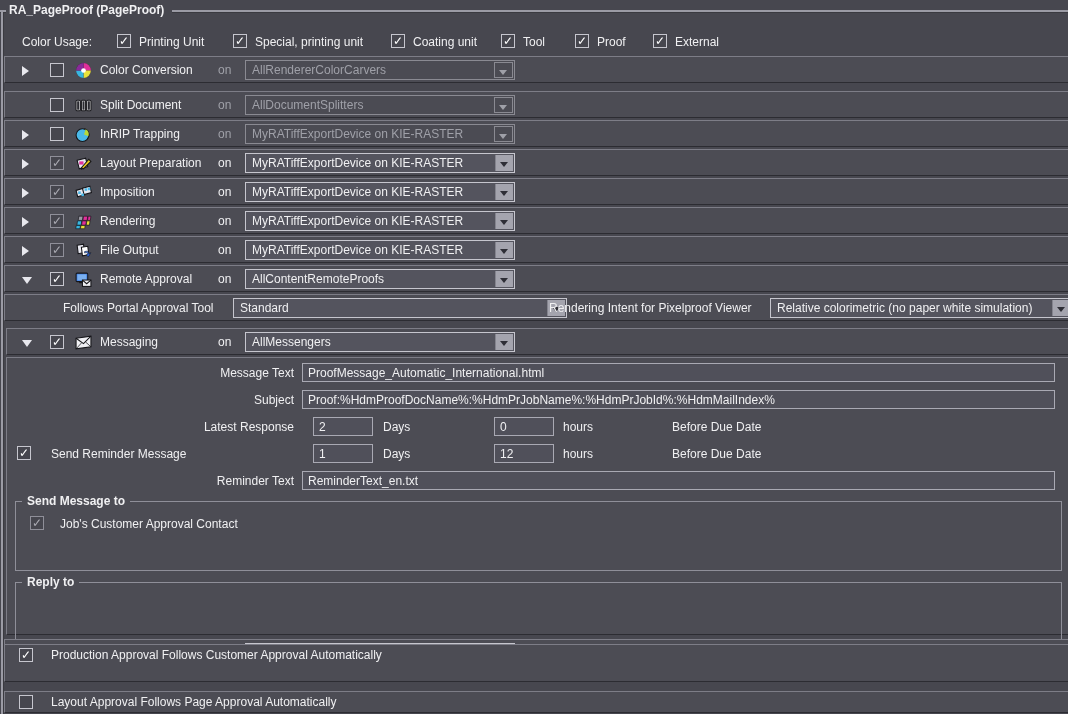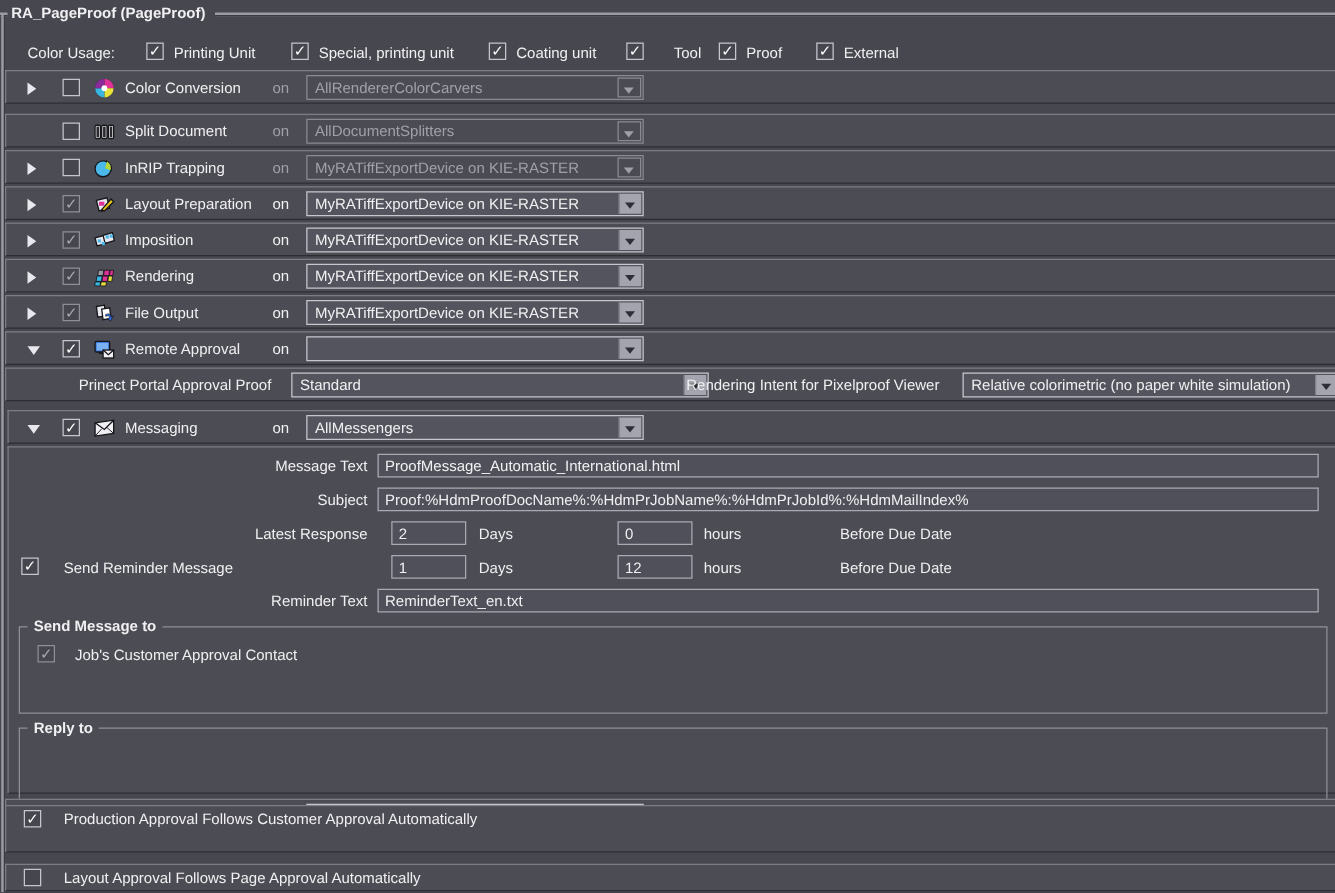--- a/index.html
+++ b/index.html
@@ -61,21 +61,21 @@
   <div class="bold" style="position:absolute;left:9px;top:3px;">RA_PageProof (PageProof)</div>
 
   <div style="position:absolute;left:22px;top:35px;">Color Usage:</div>
   <span class="cb checked" style="left:117px;top:34px;"></span>
   <span style="position:absolute;left:139px;top:35px;">Printing Unit</span>
   <span class="cb checked" style="left:233px;top:34px;"></span>
   <span style="position:absolute;left:255px;top:35px;">Special, printing unit</span>
   <span class="cb checked" style="left:391px;top:34px;"></span>
   <span style="position:absolute;left:413px;top:35px;">Coating unit</span>
   <span class="cb checked" style="left:501px;top:34px;"></span>
-  <span style="position:absolute;left:523px;top:35px;margin-left:16px;">Tool</span>
+  <span style="position:absolute;left:523px;top:35px;">Tool</span>
   <span class="cb checked" style="left:575px;top:34px;"></span>
   <span style="position:absolute;left:597px;top:35px;">Proof</span>
   <span class="cb checked" style="left:653px;top:34px;"></span>
   <span style="position:absolute;left:675px;top:35px;">External</span>
 
   <div class="bar" style="top:56px;">
     <span class="arr right"></span>
     <span class="cb" style="left:45px;"></span>
     <span class="ic">
         <svg viewBox="0 0 16 16">
@@ -224,26 +224,27 @@
           <rect x="1" y="2" width="11" height="8" rx="1" fill="#3a7ae0" stroke="#16161a"></rect>
           <rect x="2.2" y="3.2" width="8.6" height="5.6" fill="#7ab0f0"></rect>
           <rect x="4" y="10" width="5" height="1.5" fill="#16161a"></rect>
           <rect x="7" y="8.5" width="8" height="6" fill="#f0f0f4" stroke="#16161a"></rect>
           <path d="M7 8.5 L11 12 L15 8.5" fill="none" stroke="#16161a"></path>
         </svg>
       </span>
     <span class="lbl" style="left:95px;">Remote Approval</span>
     <span class="lbl" style="left:213px;">on</span>
     <div class="dd" style="left:240px;width:270px;">
+      <span class="val">AllContentRemoteProofs</span>
       <span class="btn"></span>
     </div>
   </div>
 
   <div class="bar" style="top:294px;">
-    <span class="lbl" style="left:58px;">Prinect Portal Approval Proof</span>
+    <span class="lbl" style="left:58px;">Follows Portal Approval Tool</span>
     <div class="dd" style="left:228px;width:334px;">
       <span class="val">Standard</span>
       <span class="btn"></span>
     </div>
     <span class="lbl" style="left:544px;">Rendering Intent for Pixelproof Viewer</span>
     <div class="dd" style="left:765px;width:302px;">
       <span class="val">Relative colorimetric (no paper white simulation)</span>
       <span class="btn"></span>
     </div>
   </div>

